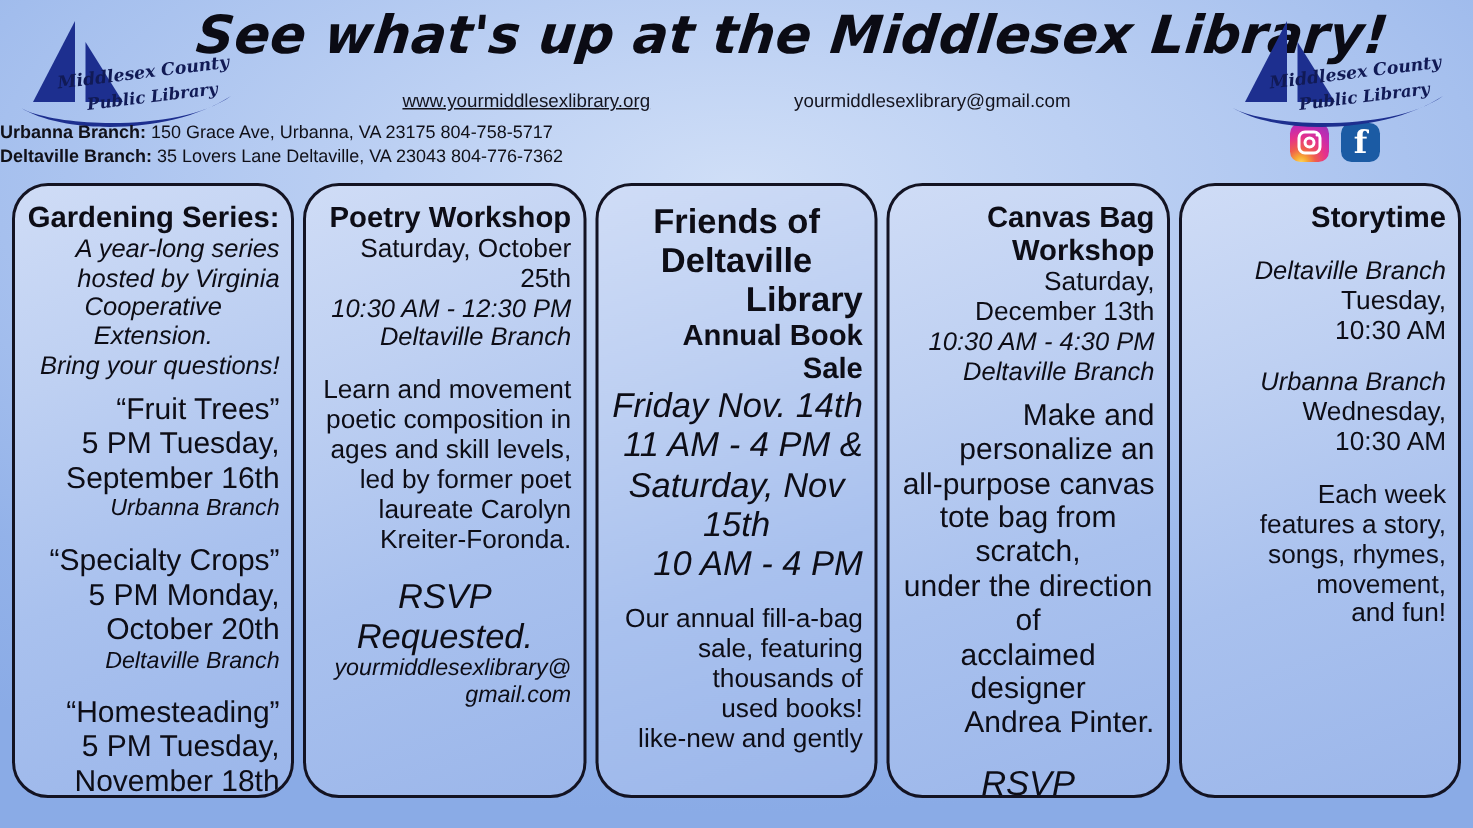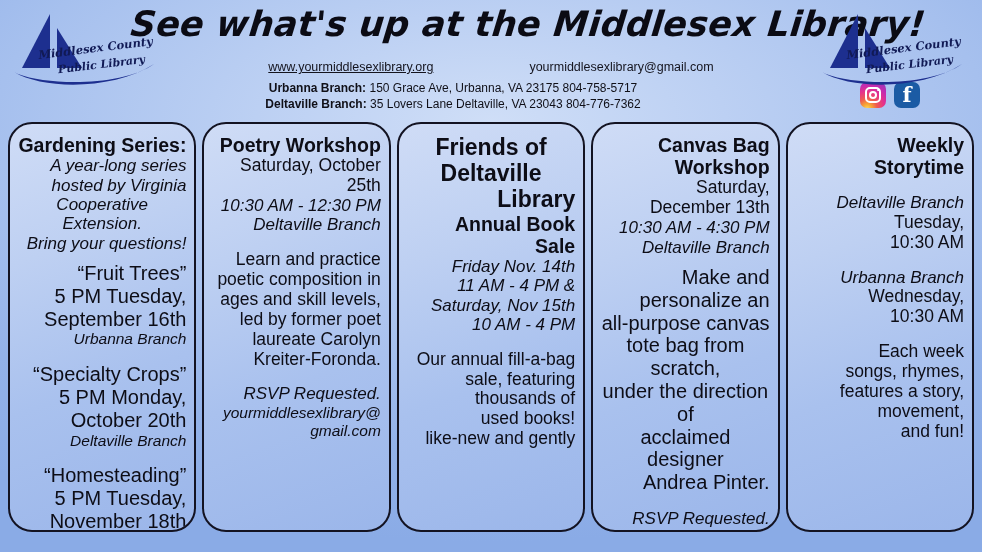--- a/index.html
+++ b/index.html
@@ -36,21 +36,21 @@
   }
 
   #contact-row {
     position:absolute; left:0; top:60px; width:982px;
     display:flex; justify-content:center; gap:96px;
     font-size:12.5px; color:#14141e;
   }
   #website-link { text-decoration:underline; }
 
   .branch-line {
-    position:absolute; left:0; width:906px; text-align:center;
+    position:absolute; left:0; width:906px; 
     font-size:12px; color:#101018; white-space:nowrap;
   }
   .branch-line.urbanna   { top:81px; }
   .branch-line.deltaville{ top:97px; }
   .branch-label { font-weight:bold; }
 
   #social-icons {
     position:absolute; right:62px; top:82px;
     display:flex; gap:8px; align-items:center;
   }
@@ -98,21 +98,21 @@
   }
   .card-body { display:flex; flex-direction:column;align-items:flex-end; }
 
   .ln { line-height:1.14; }
   .ln.head   { font-weight:bold; font-size:19.5px; }
   .ln.head-s { font-weight:bold; font-size:23px; }
   .ln.reg    { font-size:17.5px; }
   .ln.reg-s  { font-size:20px; }
   .ln.ital   { font-style:italic; font-size:17px; }
   .ln.ital-s { font-style:italic; font-size:15.5px; }
-  .ln.ital-b { font-style:italic; font-size:17px; }
+  .ln.ital-b { font-style:italic; font-size:23px; }
   .gap { height:15px; }
   .gap-s { height:9px; }
 </style>
 </head>
 <body>
 
 <div id="flyer">
 
   <div id="header">
 
@@ -191,21 +191,21 @@
         </div>
       </div>
       <div class="card">
         <div class="card-body">
           <div class="ln head">Poetry Workshop</div>
           <div class="ln reg">Saturday, October</div>
           <div class="ln reg">25th</div>
           <div class="ln ital">10:30 AM - 12:30 PM</div>
           <div class="ln ital">Deltaville Branch</div>
           <div class="gap"></div>
-          <div class="ln reg">Learn and practice</div>
+          <div class="ln reg">Learn and movement</div>
           <div class="ln reg">poetic composition in</div>
           <div class="ln reg">ages and skill levels,</div>
           <div class="ln reg">led by former poet</div>
           <div class="ln reg">laureate Carolyn</div>
           <div class="ln reg">Kreiter-Foronda.</div>
           <div class="gap"></div>
           <div class="ln ital-b">RSVP Requested.</div>
           <div class="ln ital-s">yourmiddlesexlibrary@</div>
           <div class="ln ital-s">gmail.com</div>
         </div>
@@ -245,33 +245,32 @@
           <div class="ln reg-s">acclaimed designer</div>
           <div class="ln reg-s">Andrea Pinter.</div>
           <div class="gap"></div>
           <div class="ln ital-b">RSVP Requested.</div>
           <div class="ln ital-s">yourmiddlesexlibrary@</div>
           <div class="ln ital-s">gmail.com</div>
         </div>
       </div>
       <div class="card">
         <div class="card-body">
-          <div class="ln head">Weekly</div>
           <div class="ln head">Storytime</div>
           <div class="gap"></div>
           <div class="ln ital">Deltaville Branch</div>
           <div class="ln reg">Tuesday,</div>
           <div class="ln reg">10:30 AM</div>
           <div class="gap"></div>
           <div class="ln ital">Urbanna Branch</div>
           <div class="ln reg">Wednesday,</div>
           <div class="ln reg">10:30 AM</div>
           <div class="gap"></div>
           <div class="ln reg">Each week</div>
+          <div class="ln reg">features a story,</div>
           <div class="ln reg">songs, rhymes,</div>
-          <div class="ln reg">features a story,</div>
           <div class="ln reg">movement,</div>
           <div class="ln reg">and fun!</div>
         </div>
       </div>
     </div>
 
 </div>
 
 </body></html>

